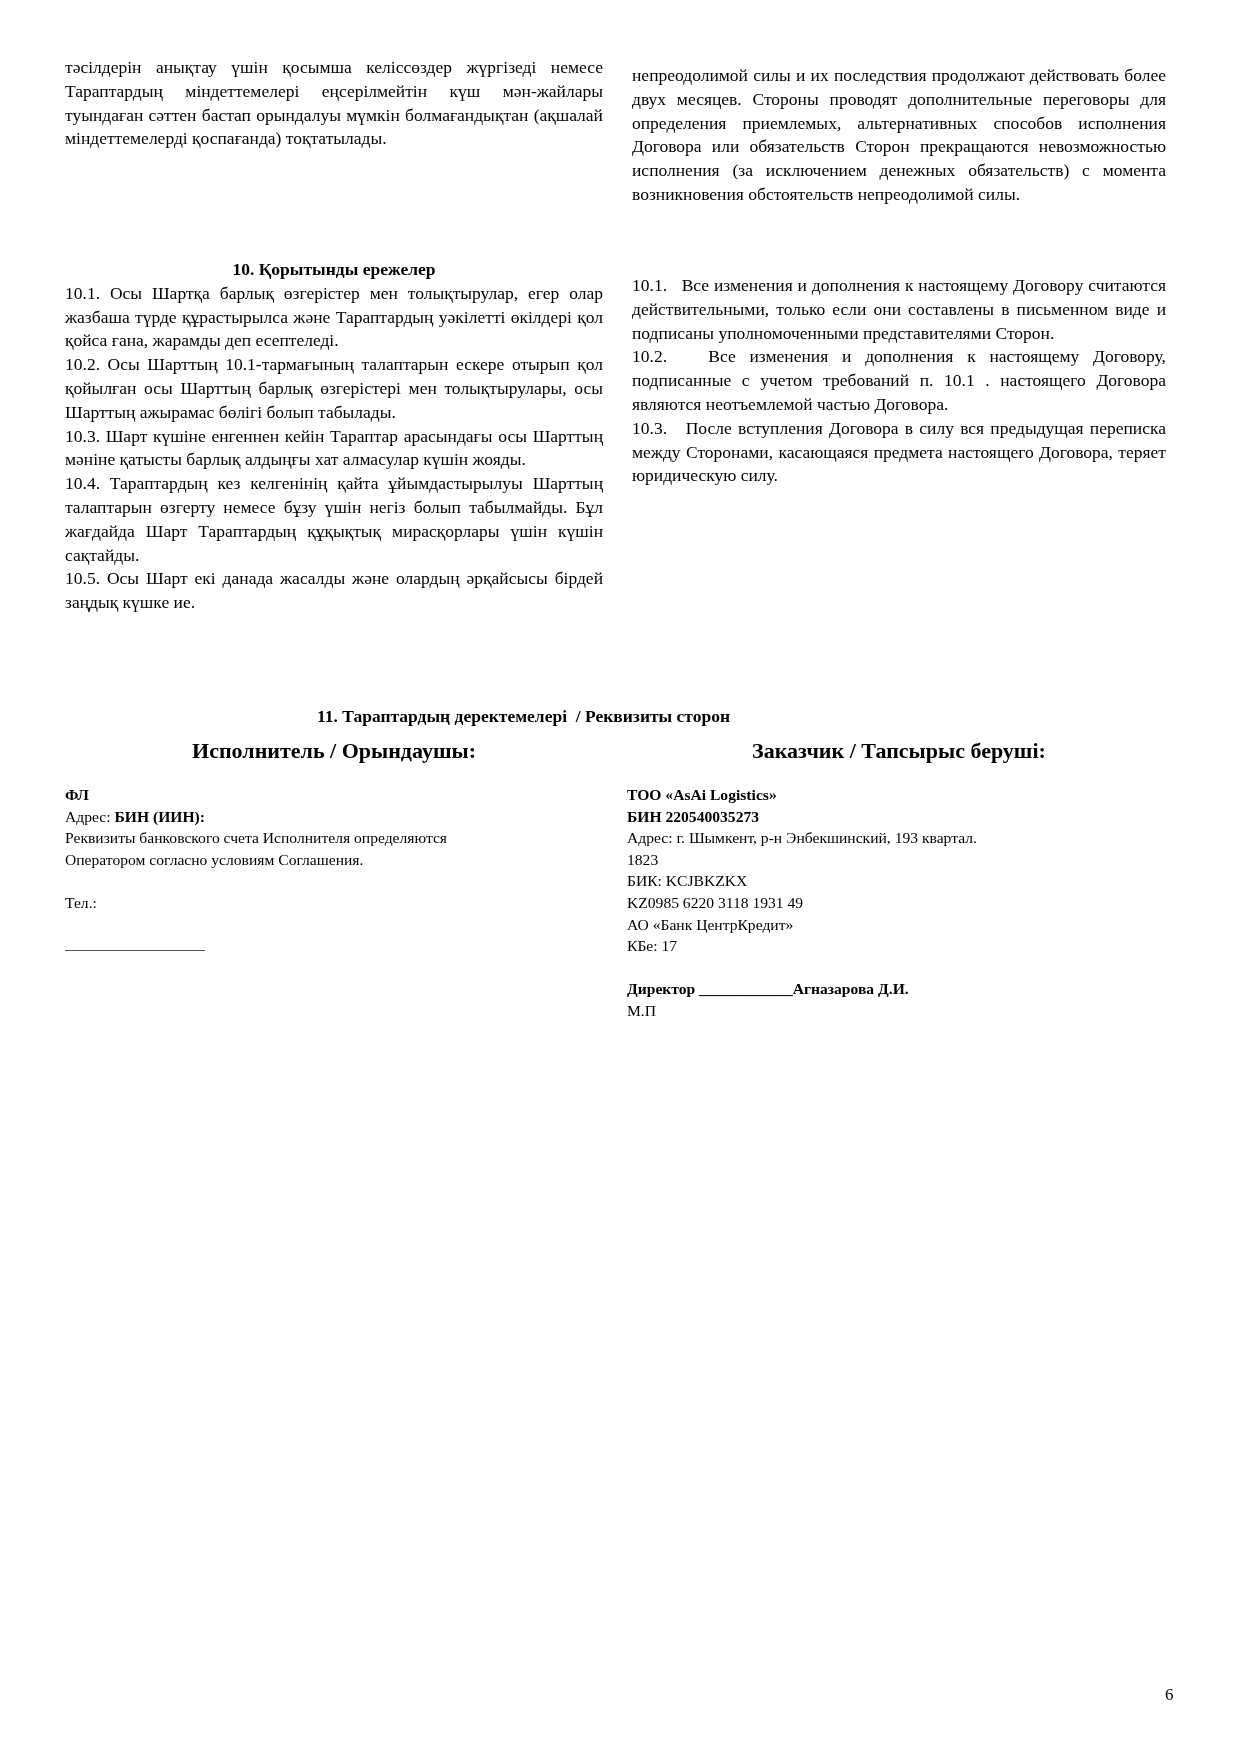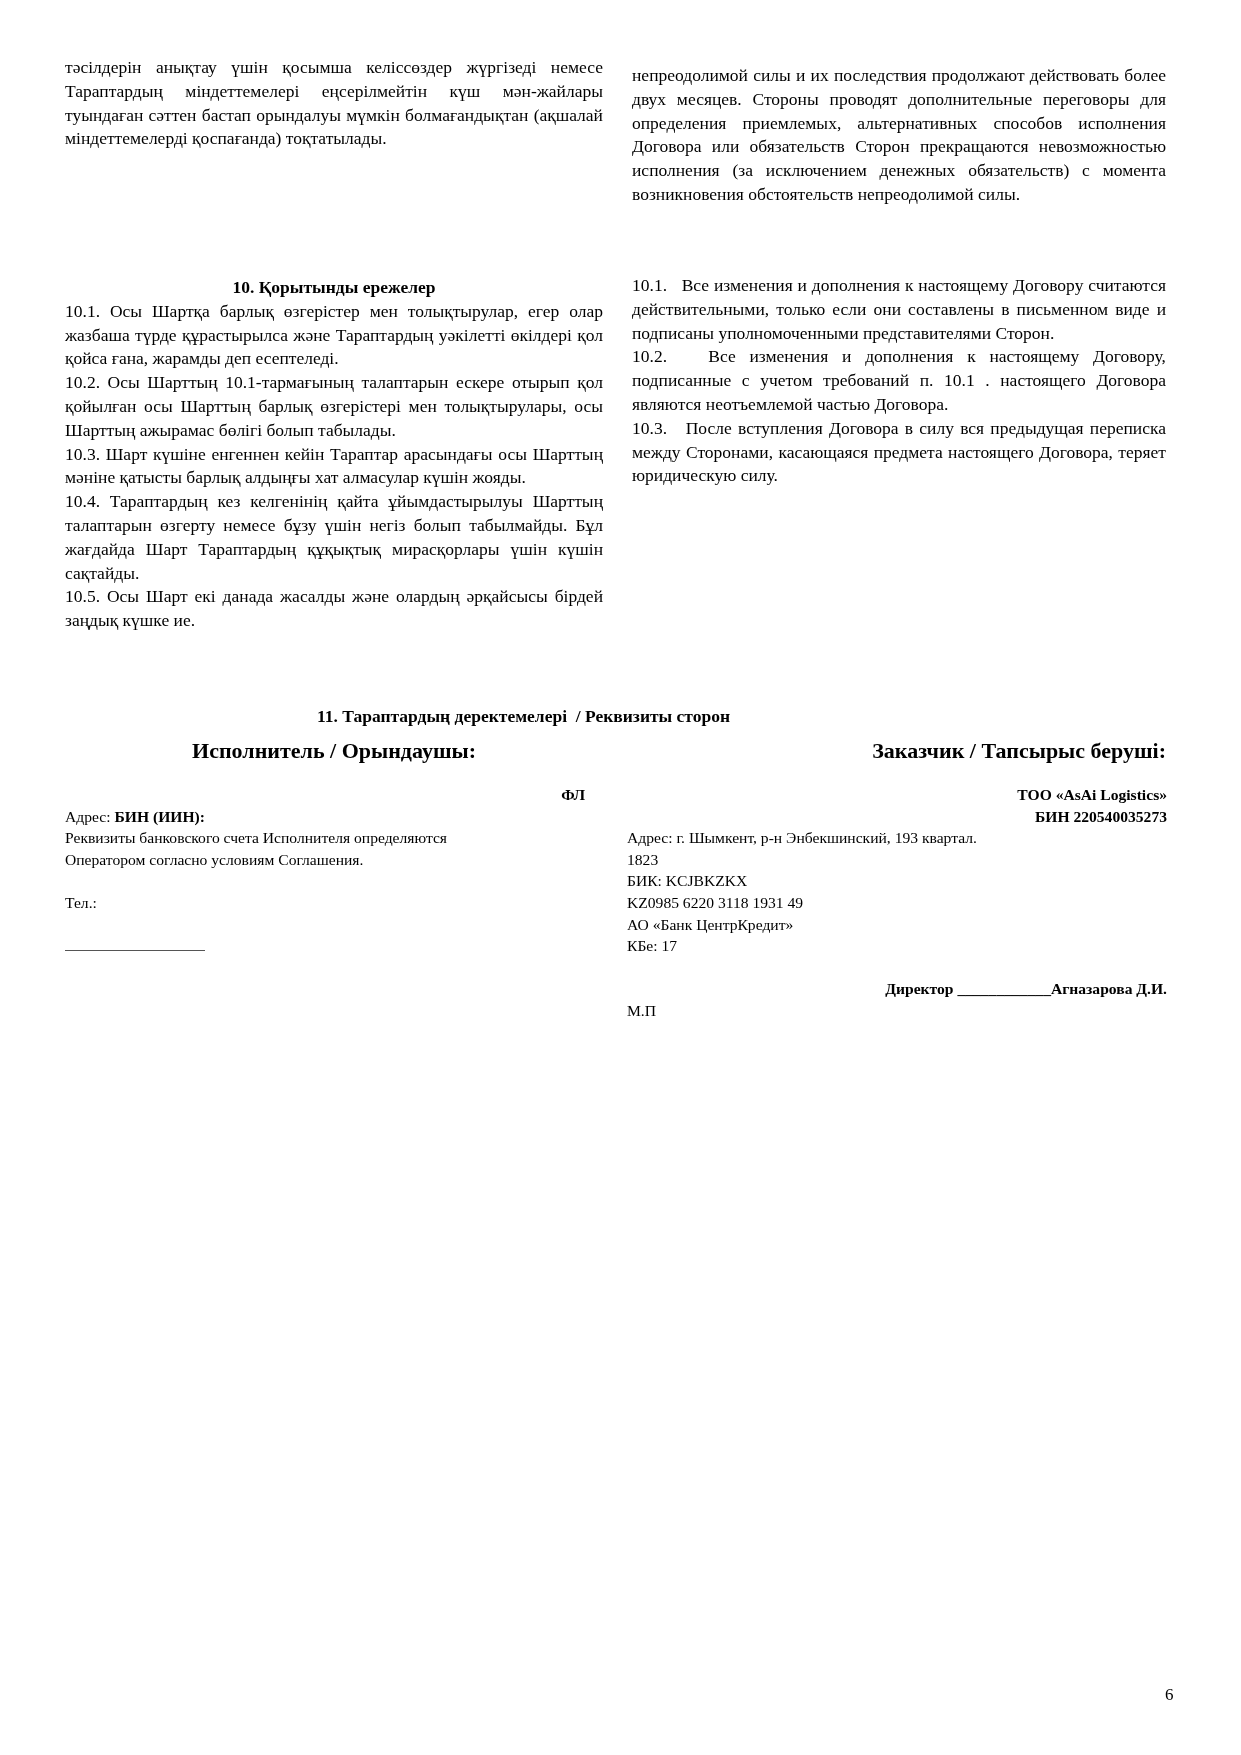--- a/index.html
+++ b/index.html
@@ -9,39 +9,39 @@
       color: #000;
     }
     .col {
       position: absolute; width: 538px;
       font-size: 17.5px; line-height: 23.8px;
       text-align: justify;
     }
     .col p { margin: 0; }
     #col-left-top { left: 65px; top: 56px; }
     #col-right-top { left: 632px; top: 56px; width: 534px; margin-top: 8px; }
-    #col-left-final { left: 65px; top: 276px; }
+    #col-left-final { left: 65px; top: 258px; }
     #col-right-final { left: 632px; top: 274px; width: 534px; }
     .sec-title { text-align: center; font-weight: bold; }
     .sec-title .num { margin-right: 40px; }
     #req-title {
       position: absolute; left: 0; width: 1047px; top: 706px;
       text-align: center; font-weight: bold; font-size: 17.5px;
     }
     .party-head {
       position: absolute; top: 738px; font-weight: bold; font-size: 22px; text-align: center;
     }
     #party-left-head { left: 65px; width: 538px; }
-    #party-right-head { left: 632px; width: 534px; text-align: right; }
+    #party-right-head { left: 632px; width: 534px; }
     .party {
       position: absolute; top: 784px; font-size: 15.6px; line-height: 21.6px;
     }
     #party-left { left: 65px; width: 520px; }
     #party-right { left: 627px; width: 540px; }
-    .party .b { font-weight: bold; text-align: right; }
+    .party .b { font-weight: bold; }
     .party .gap { height: 21.6px; }
     .sigline { display: inline-block; border-bottom: 1.5px solid #555; width: 140px; height: 14px; }
     #page-num {
       position: absolute; left: 1165px; top: 1685px; font-size: 17px;
       font-family: "Liberation Serif", serif;
     }
   </style>
 </head>
 <body>
 

